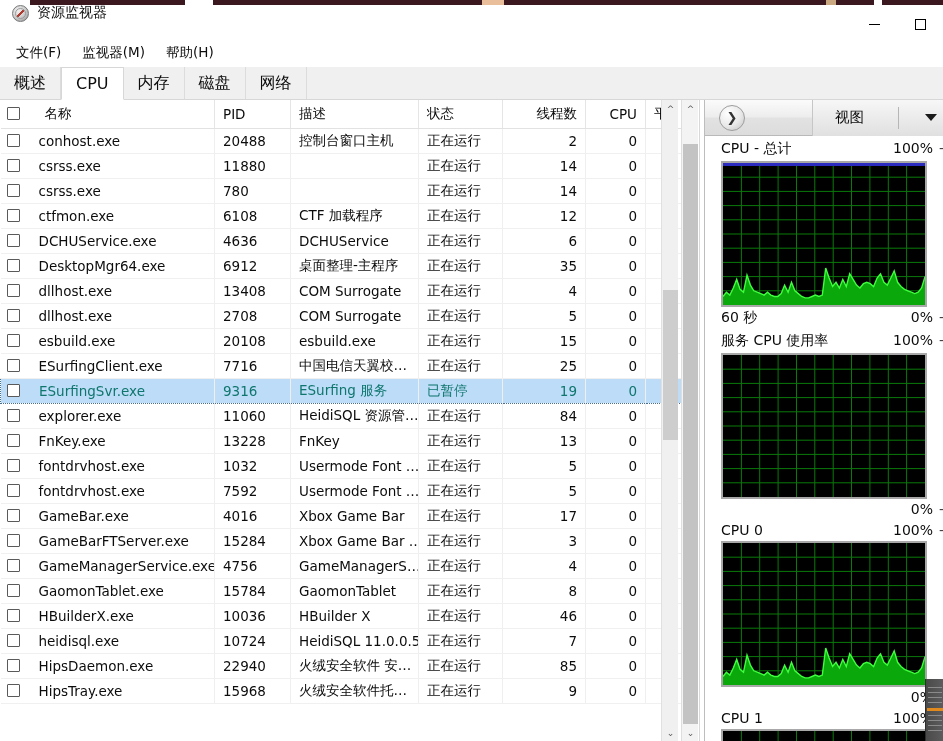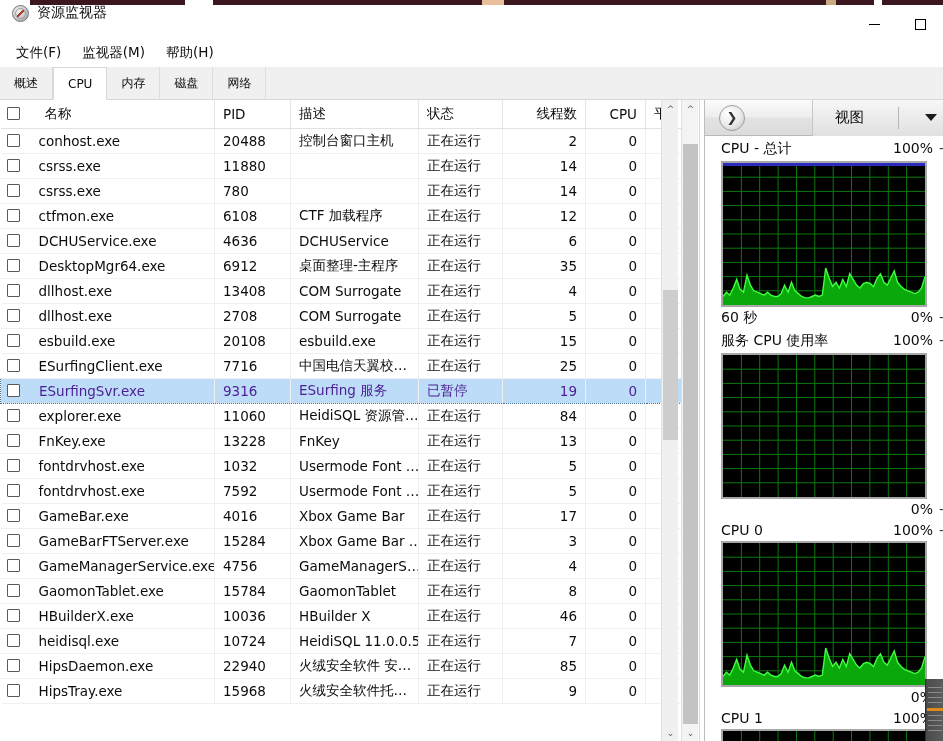--- a/index.html
+++ b/index.html
@@ -51,21 +51,21 @@
   .menubar .menu-item:first-child { margin-left:10px; }
 
   
   .tabstrip {
     position:absolute; left:0; top:67px; width:943px; height:33px;
     background:#f0f0f0; border-bottom:1px solid #d7d7d7;
     display:flex; align-items:flex-end;
   }
   .tab {
     height:32px; padding:0 14px; display:flex; align-items:center;
-    font-size:12px; color:#0c0c0c; background:#f0f0f0;
+    font-size:16px; color:#0c0c0c; background:#f0f0f0;
     border-right:1px solid #dcdcdc;
     font-family:"DejaVu Sans","Liberation Sans",sans-serif; white-space:nowrap;
   }
   .tab.active {
     background:#ffffff; border:1px solid #d7d7d7; border-bottom:1px solid #ffffff;
     height:33px; margin-bottom:-1px; position:relative; z-index:3;
   }
 
   
   .table-wrap {
@@ -106,21 +106,21 @@
     height:25px; font-size:13.5px; color:#0c0c0c; padding:0 8px;
     border-bottom:1px solid #f0f0f0; border-right:1px solid #efefef;
     white-space:nowrap; overflow:hidden; text-overflow:clip;
     font-family:"DejaVu Sans","Liberation Sans",sans-serif;
   }
   .tbl tbody td.num { text-align:right; }
   .tbl tbody td.td-name { padding-left:6px; }
   .name-cell { display:flex; align-items:center; gap:19px; }
 
   tr.hover td { background:#e9f3fc; }
-  tr.selected td { background:#bcdcf7; color:#4c1d95; }
+  tr.selected td { background:#bcdcf7; color:#0f766e; }
   tr.selected td:first-child { border-left:1px dotted #4a6f8e; }
   tr.selected td { border-top:1px dotted #4a6f8e; border-bottom:1px dotted #4a6f8e; }
 
   
   .sb {
     position:absolute; width:17px; background:#f0f0f0;
     border-left:1px solid #e0e0e0;
   }
   .sb-arrow {
     position:absolute; left:0; width:17px; height:17px;

